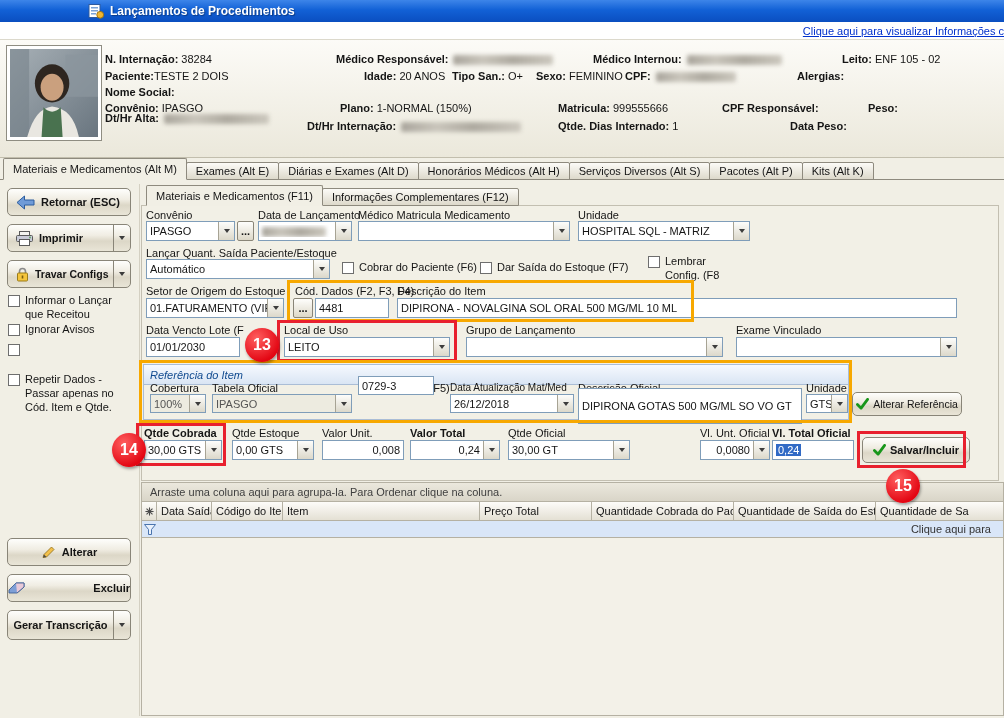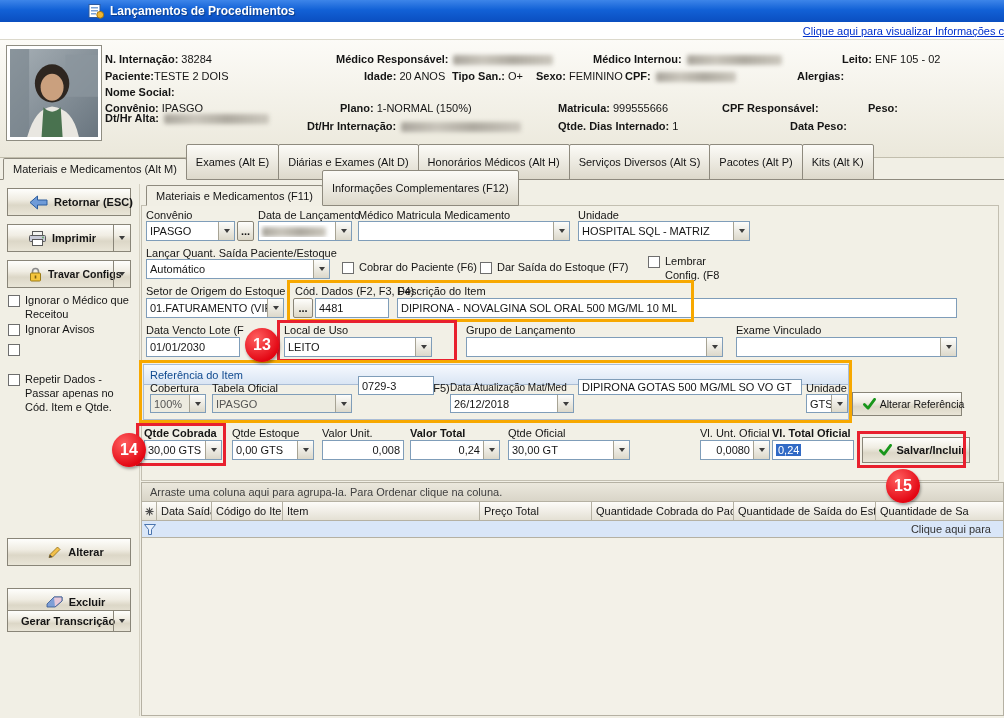--- a/index.html
+++ b/index.html
@@ -19,29 +19,29 @@
   .pheader{position:absolute;left:0;top:40px;width:100%;height:118px;background:linear-gradient(180deg,#fcfbf7,#ebe8db);border-bottom:1px solid #c2bead;}
   .photo{position:absolute;left:6px;top:45px;width:96px;height:96px;background:#fff;border:1px solid #8f8d82;padding:3px;}
   .photo svg{width:100%;height:100%;display:block;}
   .ptext{position:absolute;white-space:nowrap;}
   .pl{font-weight:bold;}
   .pv{font-weight:normal;margin-left:3px;}
   .redact{display:inline-block;height:10px;border-radius:2px;background:linear-gradient(90deg,#a9a59c,#c9c5bb 30%,#aeaaa0 60%,#ccc8be);filter:blur(2px);vertical-align:middle;margin-left:5px;}
 
   
   .tabstrip{position:absolute;display:flex;align-items:flex-end;z-index:5;}
-  .tab{height:36px;display:flex;align-items:center;padding:0 9px;background:linear-gradient(180deg,#fcfbf7,#ddd9cb);border:1px solid #8e8a7e;margin-left:-1px;white-space:nowrap;border-radius:2px 2px 0 0;}
+  .tab{height:18px;display:flex;align-items:center;padding:0 9px;background:linear-gradient(180deg,#fcfbf7,#ddd9cb);border:1px solid #8e8a7e;margin-left:-1px;white-space:nowrap;border-radius:2px 2px 0 0;}
   .tab:first-child{margin-left:0;}
   .tab.active{height:22px;background:#f1efe5;border-bottom-color:#f1efe5;z-index:6;position:relative;}
   .tabstrip.inner .tab.active{height:21px;}
   .mainline{position:absolute;left:0;top:179px;width:100%;height:1px;background:#8e8a7e;z-index:1;}
   .panelborder{position:absolute;border:1px solid #c3bfb1;background:#f2f0e6;z-index:0;}
 
   
-  .btn{position:absolute;display:flex;align-items:center;background:linear-gradient(180deg,#fefefc,#f0ede3 40%,#dcd7c7 62%,#e9e5d7);border:1px solid #898578;border-radius:0;padding-left:13px;}
+  .btn{position:absolute;display:flex;align-items:center;background:linear-gradient(180deg,#fefefc,#f0ede3 40%,#dcd7c7 62%,#e9e5d7);border:1px solid #898578;border-radius:5px;}
   .bicon{display:flex;margin:0 6px 0 8px;}
   .blab{white-space:nowrap;}
   .sidebtn{left:7px;width:124px;height:28px;font-weight:bold;}
   .split{padding-right:17px;}
   .ddpart{position:absolute;right:0;top:0;bottom:0;width:17px;border-left:1px solid #898578;display:flex;align-items:center;justify-content:center;}
   .tri{width:0;height:0;border-left:3.5px solid transparent;border-right:3.5px solid transparent;border-top:4px solid #3c3c3c;display:block;}
 
   
   .chk{position:absolute;display:flex;gap:5px;align-items:flex-start;}
   .box{width:12px;height:12px;background:#fff;border:1px solid #6e6e6e;flex:0 0 12px;margin-top:1px;}
@@ -53,21 +53,21 @@
   .fld .val{padding:0 3px;white-space:nowrap;overflow:hidden;flex:1;}
   .fld.rt .val{text-align:right;}
   .fld .dd{flex:0 0 16px;align-self:stretch;background:linear-gradient(180deg,#fdfdfb,#dcd8ca);border-left:1px solid #a7a394;display:flex;align-items:center;justify-content:center;}
   .fld.dis{background:#edebe0;}
   .fld.dis .val{color:#555;}
   .selblue{background:#316ac5;color:#fff;padding:0 2px;}
   .dots{position:absolute;height:20px;display:flex;align-items:center;justify-content:center;background:linear-gradient(180deg,#fefefc,#ddd8c8);border:1px solid #898578;border-radius:2px;font-weight:bold;}
 
   
   .gbox{position:absolute;border:1px solid #aabdd6;background:#f2f0e6;}
-  .ghead{height:20px;background:linear-gradient(180deg,#f6f9fe,#d9e5f4);border-bottom:1px solid #aabdd6;color:#104a8f;display:flex;align-items:center;padding-left:6px;white-space:nowrap;}
+  .ghead{height:20px;background:linear-gradient(180deg,#f6f9fe,#d9e5f4);border-bottom:1px solid #aabdd6;color:#104a8f;display:flex;align-items:center;padding-left:6px;white-space:nowrap;font-style:italic;}
 
   
   .ghint{position:absolute;left:141px;top:482px;width:863px;height:20px;background:linear-gradient(180deg,#ebe8dd,#d9d5c8);border:1px solid #b5b1a3;display:flex;align-items:center;padding-left:8px;color:#3f3f3f;}
   .ghdr{position:absolute;left:141px;top:502px;width:863px;height:19px;display:flex;border:1px solid #b5b1a3;border-top:none;}
   .gcell{background:linear-gradient(180deg,#fdfcf9,#e4e0d4);border-right:1px solid #b5b1a3;display:flex;align-items:center;padding:0 4px;white-space:nowrap;overflow:hidden;}
   .gcell:last-child{border-right:none;}
   .gnew{position:absolute;left:141px;top:521px;width:863px;height:17px;background:#d9e6f8;border:1px solid #b5b1a3;border-top:none;display:flex;align-items:center;}
   .gnew .newtxt{margin-left:auto;margin-right:12px;color:#333;}
   .gbody{position:absolute;left:141px;top:538px;width:863px;height:178px;background:#f3f1e8;border:1px solid #b5b1a3;border-top:none;}
 
@@ -191,21 +191,21 @@
           </svg>
         </span>
       <span class="blab" style="font-size:10.5px">Travar Configs</span>
       <span class="ddpart">
           <i class="tri"></i>
         </span>
     </div>
 
     <label class="chk" style="left:8px;top:294px;width:126px">
         <span class="box"></span>
-        <span class="txt" style="width:106px">Ignorar o Médico que Receitou</span>
+        <span class="txt" style="width:106px">Informar o Lançar que Receitou</span>
       </label>
     <label class="chk" style="left:8px;top:323px;width:126px">
         <span class="box"></span>
         <span class="txt">Ignorar Avisos</span>
       </label>
     <label class="chk" style="left:8px;top:343px;width:126px">
         <span class="box"></span>
       </label>
     <label class="chk" style="left:8px;top:373px;width:126px">
         <span class="box"></span>
@@ -214,30 +214,30 @@
 
     <div class="btn sidebtn" style="top:538px;justify-content:center">
       <span class="bicon" style="margin:0 6px 0 0">
           <svg width="15" height="14" viewBox="0 0 15 14">
             <path d="M2 12.5 L3 9.5 L10.5 2 L13 4.5 L5.5 12 Z" fill="#f3c04a" stroke="#8d6c17" stroke-width="0.8"></path>
             <path d="M2 12.5 L3 9.5 L5.5 12 Z" fill="#4a4a4a"></path>
           </svg>
         </span>
       <span class="blab">Alterar</span>
     </div>
-    <div class="btn sidebtn" style="top:588px;justify-content:center">
+    <div class="btn sidebtn" style="top:574px;justify-content:space-between">
       <span class="bicon" style="margin:0 6px 0 0">
           <svg width="17" height="12" viewBox="0 0 17 12">
             <path d="M1 8 L8 1 H16 V5 L9 11 H1 Z" fill="#7e9fd6" stroke="#33568f" stroke-width="0.8"></path>
             <path d="M8 1 H16 V5 L9 11" fill="#e8c9d8" stroke="#33568f" stroke-width="0.8"></path>
           </svg>
         </span>
       <span class="blab">Excluir</span>
     </div>
-    <div class="btn sidebtn split" style="top:610px;height:22px;justify-content:flex-start">
+    <div class="btn sidebtn split" style="top:610px;height:30px;justify-content:center">
       <span class="blab">Gerar Transcrição</span>
       <span class="ddpart">
           <i class="tri"></i>
         </span>
     </div>
   </div>
 
   <div class="panelborder" style="left:141px;top:205px;width:858px;height:276px"></div>
   <div class="tabstrip inner" style="left:146px;top:185px;height:21px">
     <div class="tab active">Materiais e Medicamentos (F11)</div>
@@ -316,21 +316,21 @@
     <div class="fld" style="left:397px;top:298px;width:560px">
         <span class="val">DIPIRONA - NOVALGINA SOL ORAL 500 MG/ML 10 ML</span>
       </div>
 
     <div class="lab" style="left:146px;top:324px">Data Vencto Lote (F</div>
     <div class="fld" style="left:146px;top:337px;width:94px">
         <span class="val">01/01/2030</span>
       </div>
 
     <div class="lab" style="left:284px;top:324px">Local de Uso</div>
-    <div class="fld" style="left:284px;top: 337px;width:148px">
+    <div class="fld" style="left:284px;top: 337px;width:166px">
         <span class="val">LEITO</span>
         <span class="dd">
           <i class="tri"></i>
         </span>
       </div>
 
     <div class="lab" style="left:466px;top:324px">Grupo de Lançamento</div>
     <div class="fld" style="left:466px;top:337px;width:257px">
         <span class="val"></span>
         <span class="dd">
@@ -374,21 +374,21 @@
 
     <div class="lab" style="left:450px;top:382px;font-size:10px">Data Atualização Mat/Med</div>
     <div class="fld" style="left:450px;top:394px;width:124px;height:19px">
         <span class="val">26/12/2018</span>
         <span class="dd">
           <i class="tri"></i>
         </span>
       </div>
 
     <div class="lab" style="left:578px;top:382px">Descrição Oficial</div>
-    <div class="fld" style="left:578px;top:379px;width:224px;height:16px">
+    <div class="fld" style="left:578px;top:388px;width:224px;height:36px">
         <span class="val">DIPIRONA GOTAS 500 MG/ML SO VO GT</span>
       </div>
 
     <div class="lab" style="left:806px;top:382px">Unidade</div>
     <div class="fld" style="left:806px;top:394px;width:42px;height:19px">
         <span class="val">GTS</span>
         <span class="dd">
           <i class="tri"></i>
         </span>
       </div>

